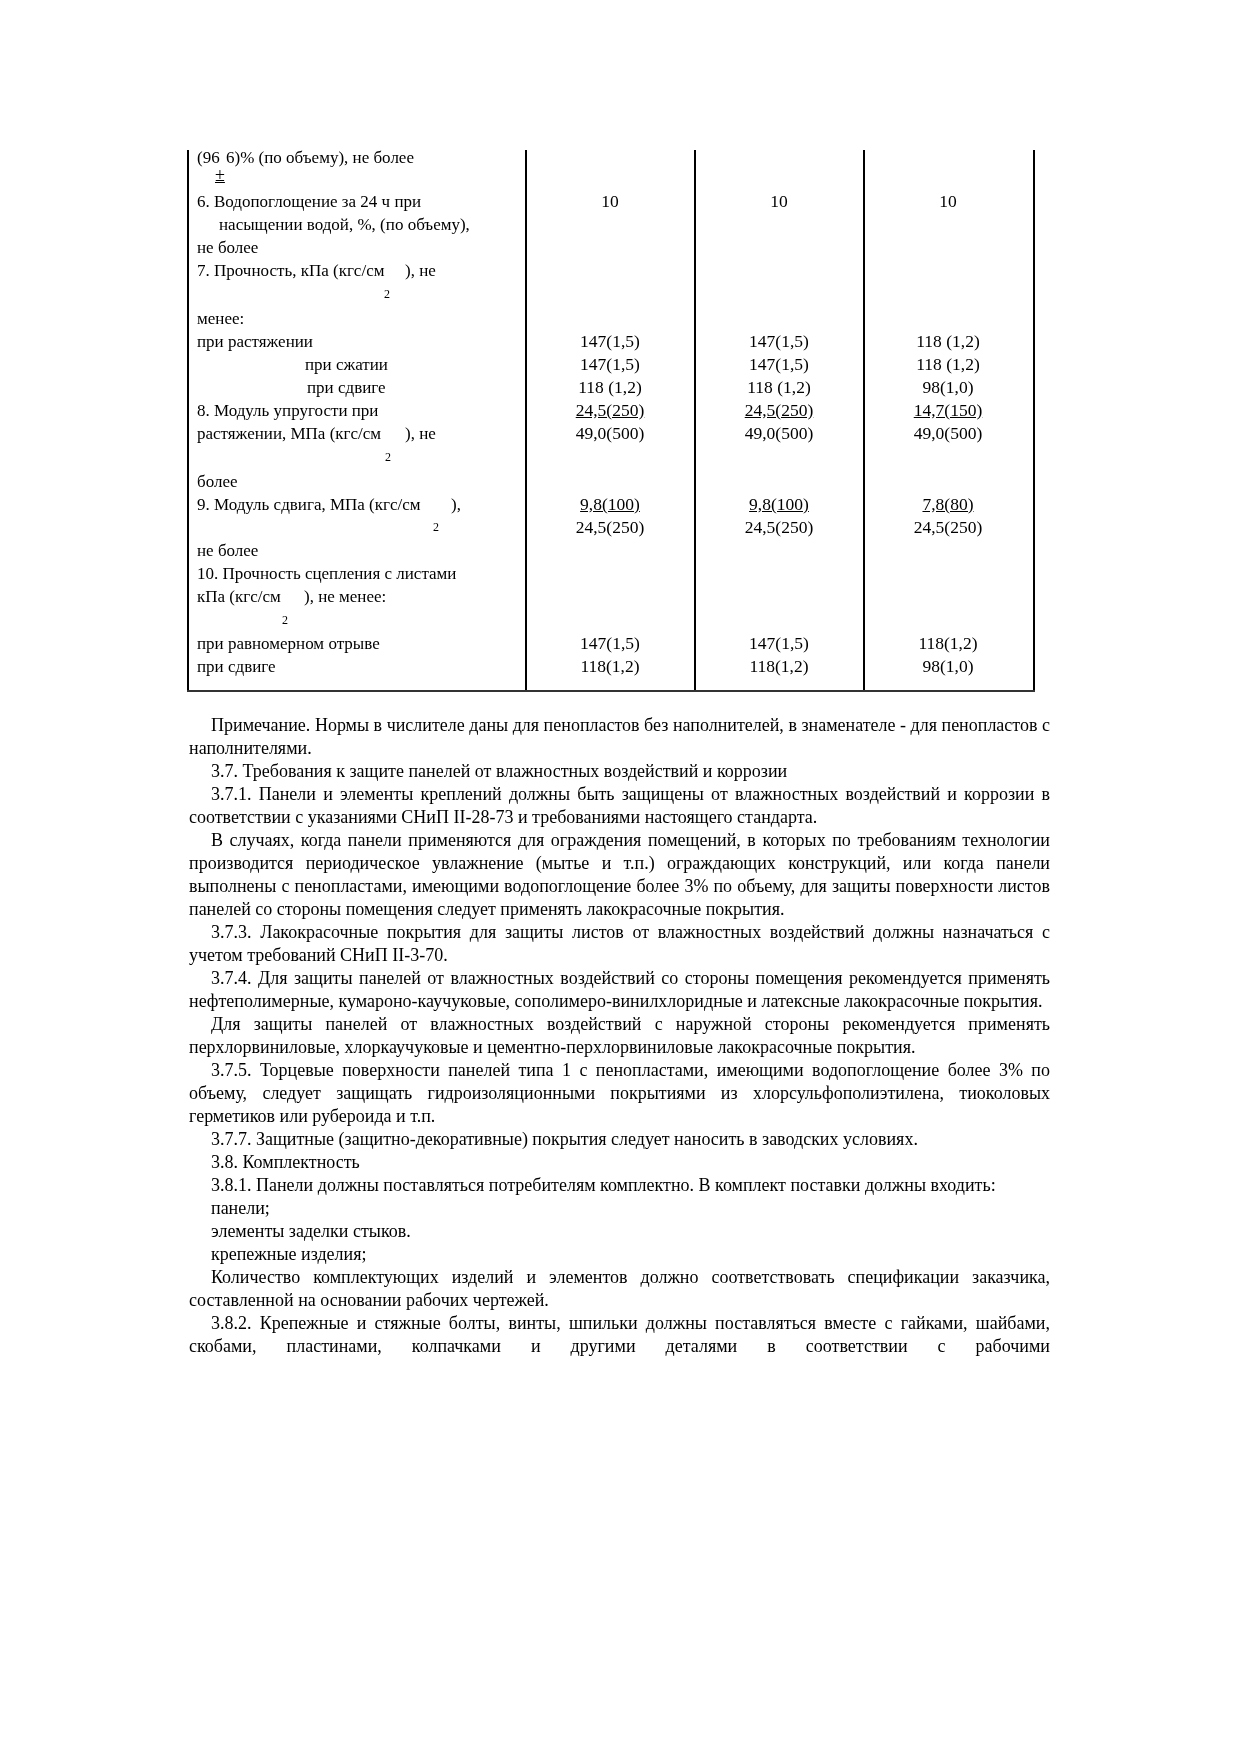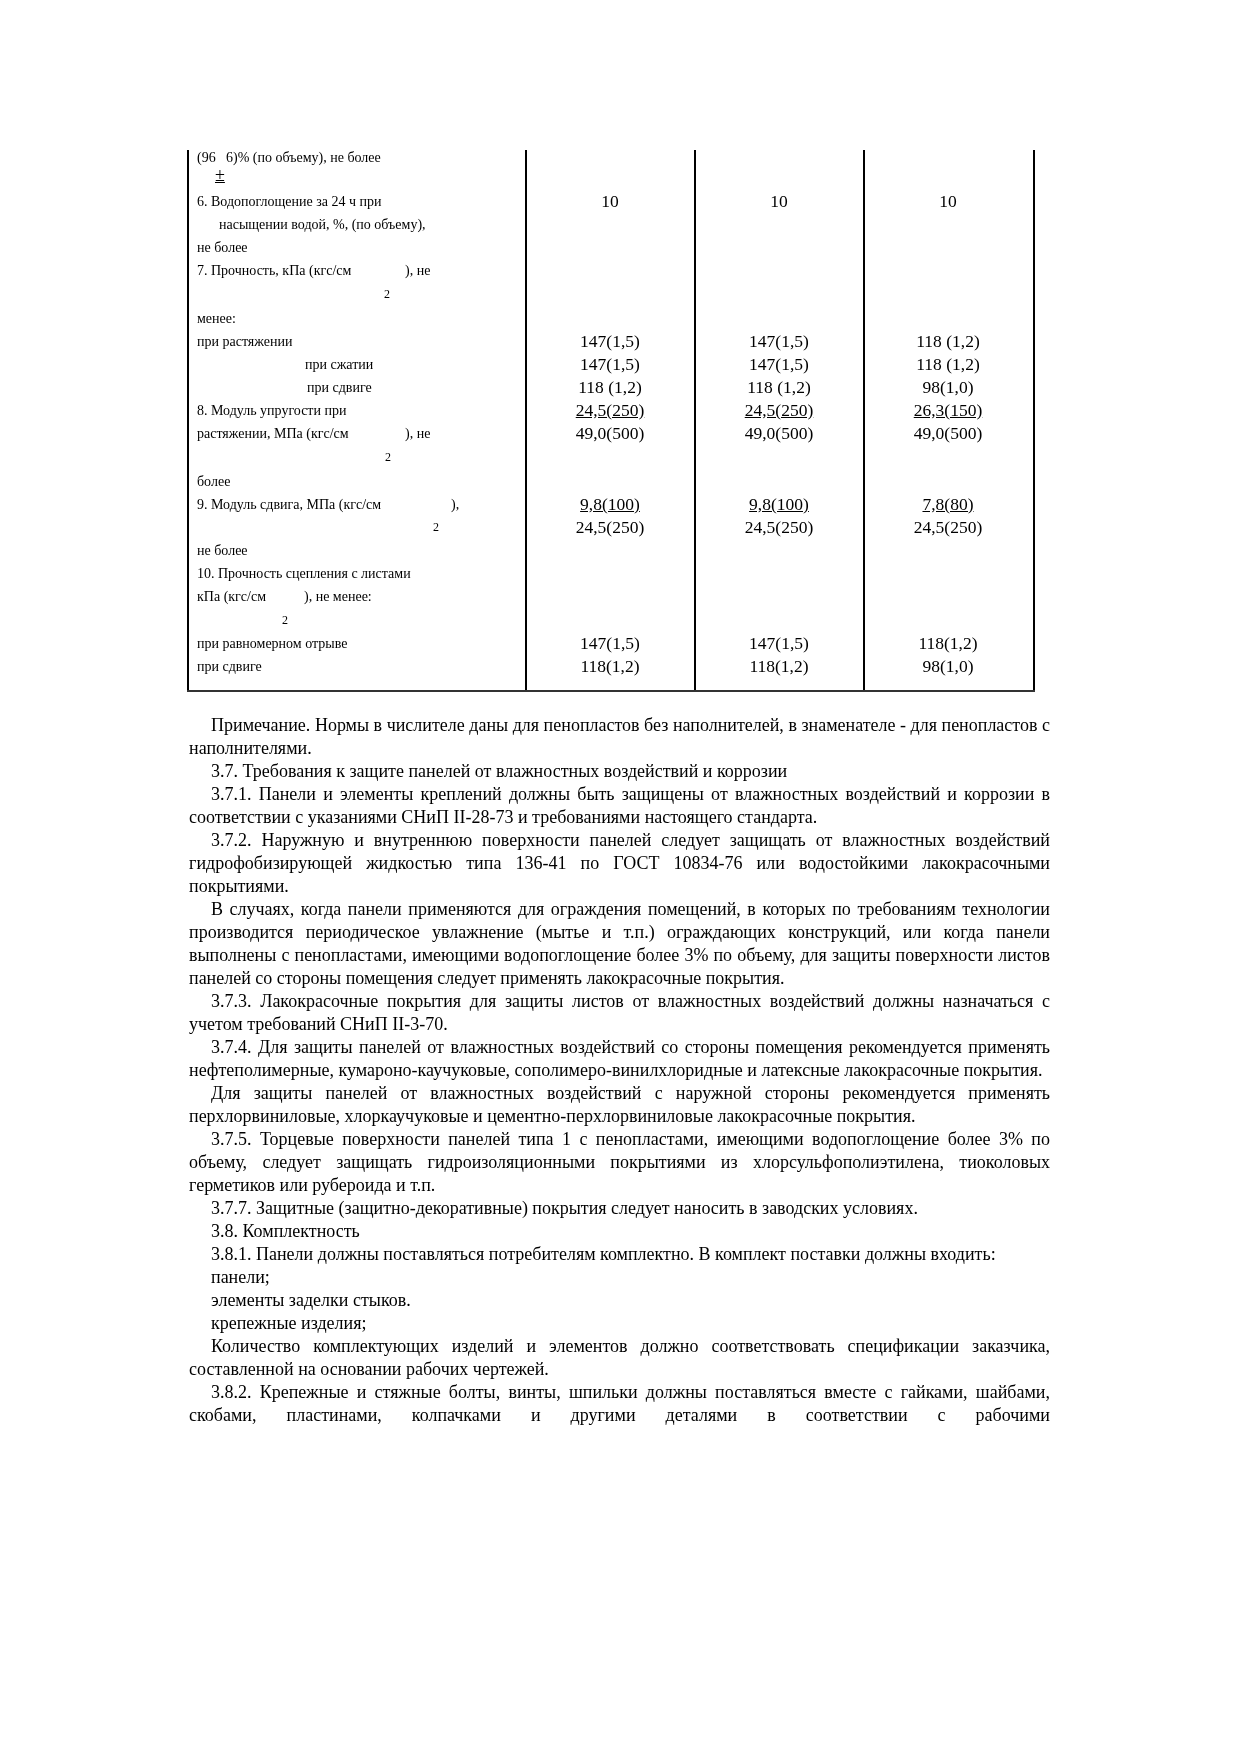--- a/index.html
+++ b/index.html
@@ -2,21 +2,21 @@
 <html><head>
 <meta charset="utf-8">
 <style>
   html, body { margin: 0; padding: 0; background: #ffffff; }
   body { width: 1240px; height: 1755px; position: relative; overflow: hidden;
          font-family: "Liberation Serif", "DejaVu Serif", serif; color: #000; }
   .table-wrap { position: absolute; left: 187px; top: 150px; width: 848px; height: 542px; }
   .tbl { position: absolute; left: 0; top: 0; width: 848px; height: 542px; }
   .vline { position: absolute; top: 0; width: 2px; background: #000; }
   .hline { position: absolute; height: 1.5px; background: #333; }
-  .cell-text { position: absolute; font-size: 14px; line-height: 23px; white-space: nowrap; }
+  .cell-text { position: absolute; font-size: 17px; line-height: 23px; white-space: nowrap; }
   .col-val { position: absolute; width: 168px; text-align: center; font-size: 17.5px; line-height: 23px; white-space: nowrap; }
   .u { text-decoration: underline; }
   .sub2 { position: absolute; font-size: 12px; line-height: 12px; }
   .pm { position: absolute; font-size: 18px; line-height: 18px; text-decoration: underline; }
   .body-text { position: absolute; left: 189px; top: 714px; width: 861px; font-size: 18px; line-height: 23px; }
   .body-text p { margin: 0; text-align: justify; text-indent: 22px; }
   .body-text p.last-just { text-align-last: justify; }
 </style>
 </head>
 <body>
@@ -77,35 +77,34 @@
         <div class="col-val u" style="left: 508px; top: 249px;">24,5(250)</div>
         <div class="col-val" style="left: 508px; top: 272px;">49,0(500)</div>
         <div class="col-val u" style="left: 508px; top: 343px;">9,8(100)</div>
         <div class="col-val" style="left: 508px; top: 366px;">24,5(250)</div>
         <div class="col-val" style="left: 508px; top: 482px;">147(1,5)</div>
         <div class="col-val" style="left: 508px; top: 505px;">118(1,2)</div>
         <div class="col-val" style="left: 677px; top: 40px;">10</div>
         <div class="col-val" style="left: 677px; top: 180px;">118 (1,2)</div>
         <div class="col-val" style="left: 677px; top: 203px;">118 (1,2)</div>
         <div class="col-val" style="left: 677px; top: 226px;">98(1,0)</div>
-        <div class="col-val u" style="left: 677px; top: 249px;">26,3(150)</div>
+        <div class="col-val u" style="left: 677px; top: 249px;">14,7(150)</div>
         <div class="col-val" style="left: 677px; top: 272px;">49,0(500)</div>
         <div class="col-val u" style="left: 677px; top: 343px;">7,8(80)</div>
         <div class="col-val" style="left: 677px; top: 366px;">24,5(250)</div>
         <div class="col-val" style="left: 677px; top: 482px;">118(1,2)</div>
         <div class="col-val" style="left: 677px; top: 505px;">98(1,0)</div>
       </div>
   </div>
 </div>
 
 <div class="body-text" id="body-text">
     <p>Примечание. Нормы в числителе даны для пенопластов без наполнителей, в знаменателе - для пенопластов с наполнителями.</p>
     <p>3.7. Требования к защите панелей от влажностных воздействий и коррозии</p>
     <p>3.7.1. Панели и элементы креплений должны быть защищены от влажностных воздействий и коррозии в соответствии с указаниями СНиП II-28-73 и требованиями настоящего стандарта.</p>
-    <p>3.7.2. Наружную и внутреннюю поверхности панелей следует защищать от влажностных воздействий гидрофобизирующей жидкостью типа 136-41 по ГОСТ 10834-76 или водостойкими лакокрасочными покрытиями.</p>
     <p>В случаях, когда панели применяются для ограждения помещений, в которых по требованиям технологии производится периодическое увлажнение (мытье и т.п.) ограждающих конструкций, или когда панели выполнены с пенопластами, имеющими водопоглощение более 3% по объему, для защиты поверхности листов панелей со стороны помещения следует применять лакокрасочные покрытия.</p>
     <p>3.7.3. Лакокрасочные покрытия для защиты листов от влажностных воздействий должны назначаться с учетом требований СНиП II-3-70.</p>
     <p>3.7.4. Для защиты панелей от влажностных воздействий со стороны помещения рекомендуется применять нефтеполимерные, кумароно-каучуковые, сополимеро-винилхлоридные и латексные лакокрасочные покрытия.</p>
     <p>Для защиты панелей от влажностных воздействий с наружной стороны рекомендуется применять перхлорвиниловые, хлоркаучуковые и цементно-перхлорвиниловые лакокрасочные покрытия.</p>
     <p>3.7.5. Торцевые поверхности панелей типа 1 с пенопластами, имеющими водопоглощение более 3% по объему, следует защищать гидроизоляционными покрытиями из хлорсульфополиэтилена, тиоколовых герметиков или рубероида и т.п.</p>
     <p>3.7.7. Защитные (защитно-декоративные) покрытия следует наносить в заводских условиях.</p>
     <p>3.8. Комплектность</p>
     <p>3.8.1. Панели должны поставляться потребителям комплектно. В комплект поставки должны входить:</p>
     <p>панели;</p>
     <p>элементы заделки стыков.</p>

